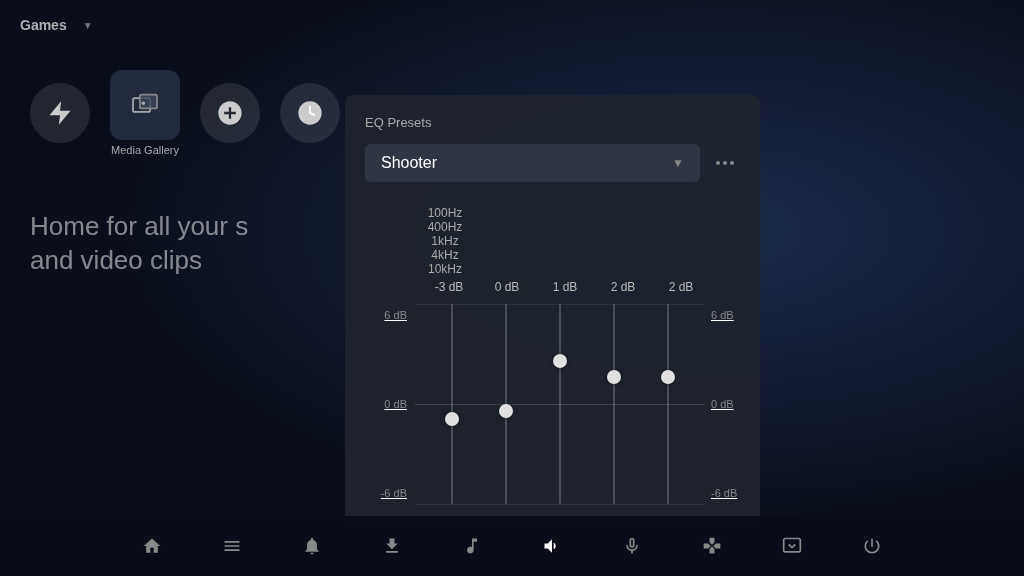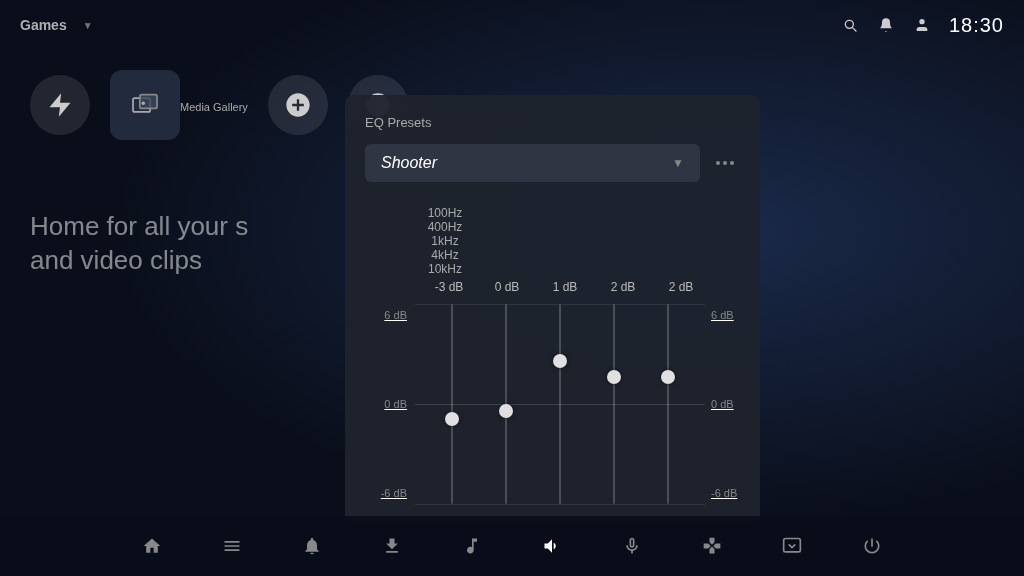--- a/index.html
+++ b/index.html
@@ -170,21 +170,20 @@
       margin-bottom: 14px;
       font-weight: 400;
     }
 
     
     .preset-row {
       display: flex;
       align-items: center;
       gap: 10px;
       margin-bottom: 24px;
-      font-style: italic;
     }
 
     .preset-select {
       flex: 1;
       background: rgba(50, 55, 70, 0.9);
       border: none;
       border-radius: 6px;
       padding: 10px 16px;
       color: #fff;
       font-size: 15px;
@@ -381,54 +380,31 @@
 </head>
 <body>
 
 <div class="bg"></div>
 
 <div class="topbar">
   <div class="topbar-left">
     <span>Games</span>
     <span style="color:#888; font-size:10px;">▼</span>
   </div>
-  <div class="topbar-right">
-    <div class="topbar-icons">
-
-      <div class="topbar-icon">
-        <svg width="16" height="16" viewBox="0 0 24 24">
-            <path d="M21 21l-4.35-4.35M17 11A6 6 0 1 1 5 11a6 6 0 0 1 12 0z" stroke="#ccc" stroke-width="2" fill="none" stroke-linecap="round"></path>
-          </svg>
-      </div>
-
-      <div class="topbar-icon">
-        <svg width="16" height="16" viewBox="0 0 24 24" fill="#ccc">
-            <path d="M18 8A6 6 0 0 0 6 8c0 7-3 9-3 9h18s-3-2-3-9M13.73 21a2 2 0 0 1-3.46 0"></path>
-          </svg>
-      </div>
-
-      <div class="topbar-icon">
-        <svg width="16" height="16" viewBox="0 0 24 24" fill="#ccc">
-            <path d="M20 21v-2a4 4 0 0 0-4-4H8a4 4 0 0 0-4 4v2M12 11a4 4 0 1 0 0-8 4 4 0 0 0 0 8z"></path>
-          </svg>
-      </div>
-    </div>
-    <div class="clock">18:30</div>
-  </div>
 </div>
 
 <div class="main-content">
 
   <div class="app-row">
     <div class="app-icon">
       <svg width="28" height="28" viewBox="0 0 24 24" fill="#e8a020">
           <path d="M13 2L3 14h9l-1 8 10-12h-9l1-8z"></path>
         </svg>
     </div>
-    <div style="display:flex;flex-direction:row;align-items:center;">
+    <div style="display:flex;flex-direction:column;align-items:center;">
       <div class="app-icon media-gallery">
         <svg width="28" height="24" viewBox="0 0 32 28" fill="#aaa">
           <rect x="2" y="6" width="20" height="16" rx="2" fill="none" stroke="#aaa" stroke-width="2"></rect>
           <rect x="10" y="2" width="20" height="16" rx="2" fill="rgba(60,70,90,0.8)" stroke="#888" stroke-width="2"></rect>
           <circle cx="14" cy="12" r="2" fill="#aaa"></circle>
         </svg>
       </div>
       <div class="media-gallery-label">Media Gallery</div>
     </div>
     <div class="app-icon">

